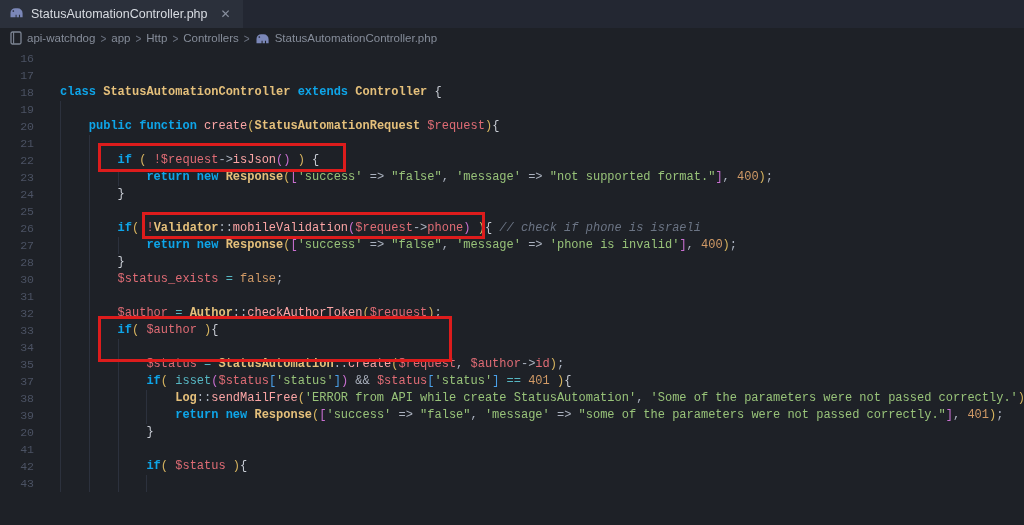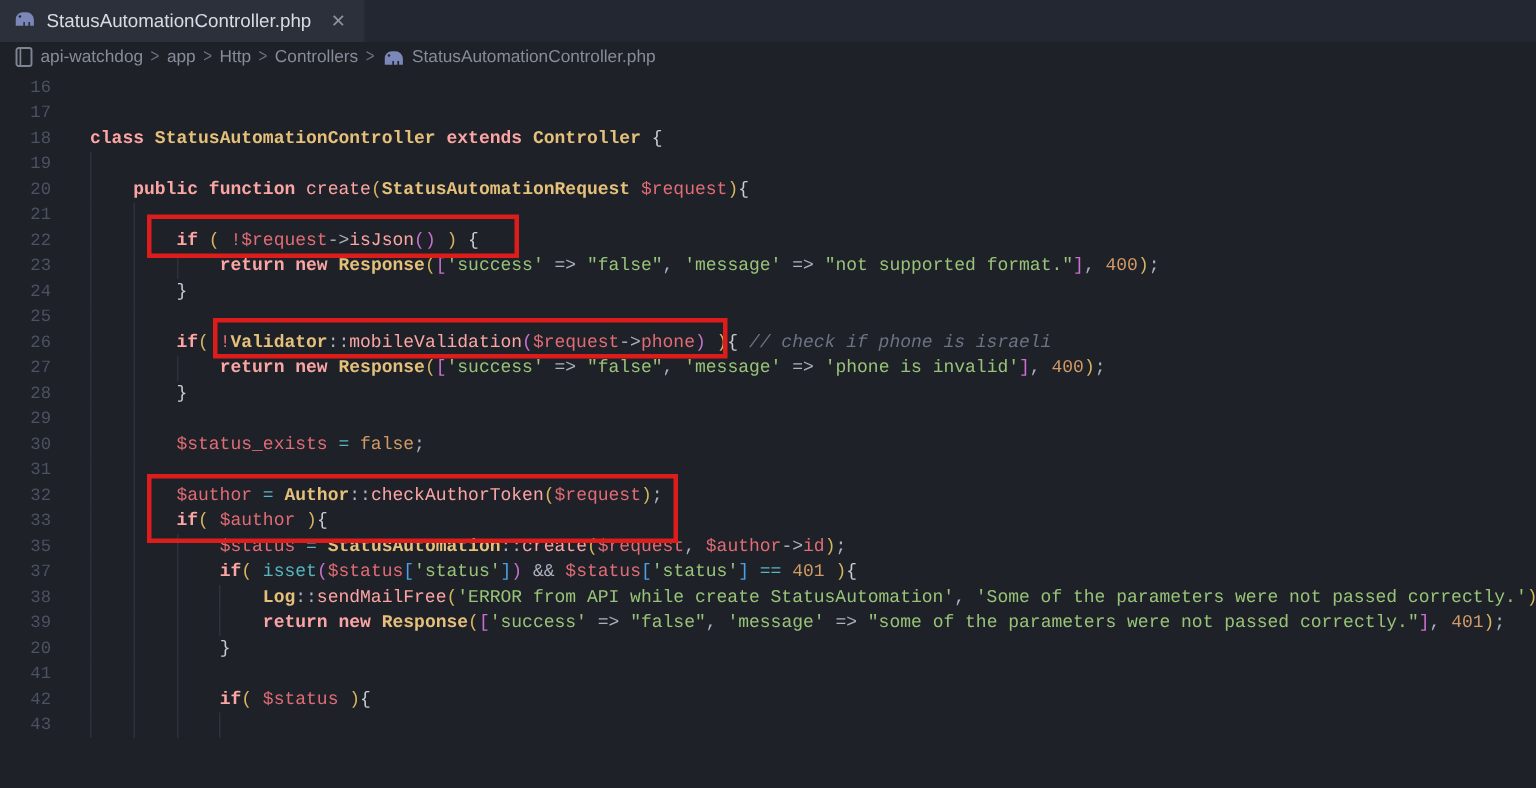--- a/index.html
+++ b/index.html
@@ -20,21 +20,21 @@
 
   
   .editor { position:relative; height:477px; background:#1e2127; padding-top:2px;
             font-family:Liberation Mono, monospace; font-size:12px; }
   .row { display:flex; height:17px; line-height:17px; }
   .gutter { flex:0 0 60px; padding-right:26px; text-align:right; color:#4b5263;
             font-size:11.5px; user-select:none; }
   .code { position:relative; white-space:pre; flex:1; color:#abb2bf; }
   .guide { position:absolute; top:0; bottom:0; width:0; border-left:1px solid #2c313d; }
 
-  .tk-kw  { color:#fca5a5; font-weight:bold; }
+  .tk-kw  { color:#0ea5e9; font-weight:bold; }
   .tk-cls { color:#e5c07b; font-weight:bold; }
   .tk-fn  { color:#fca5a5; }
   .tk-cyn { color:#56b6c2; }
   .tk-var { color:#e06c75; }
   .tk-str { color:#98c379; }
   .tk-num { color:#d19a66; }
   .tk-cmt { color:#6b7484; font-style:italic; }
   .tk-pln { color:#abb2bf; }
   .tk-br  { color:#c8ccd4; }
   .tk-b1  { color:#d7b45f; }
@@ -133,38 +133,38 @@
     </div>
     <div class="row">
       <span class="gutter">27</span>
       <span class="code"><i class="guide" style="left: 0ch;"></i><i class="guide" style="left: 4ch;"></i><i class="guide" style="left: 8ch;"></i><span class="tk-pln">            </span><span class="tk-kw">return</span><span class="tk-pln"> </span><span class="tk-kw">new</span><span class="tk-pln"> </span><span class="tk-cls">Response</span><span class="tk-b1">(</span><span class="tk-b2">[</span><span class="tk-str">'success'</span><span class="tk-pln"> =&gt; </span><span class="tk-str">"false"</span><span class="tk-pln">, </span><span class="tk-str">'message'</span><span class="tk-pln"> =&gt; </span><span class="tk-str">'phone is invalid'</span><span class="tk-b2">]</span><span class="tk-pln">, </span><span class="tk-num">400</span><span class="tk-b1">)</span><span class="tk-pln">;</span></span>
     </div>
     <div class="row">
       <span class="gutter">28</span>
       <span class="code"><i class="guide" style="left: 0ch;"></i><i class="guide" style="left: 4ch;"></i><span class="tk-pln">        </span><span class="tk-br">}</span></span>
     </div>
     <div class="row">
-      <span class="gutter">29</span>
-      <span class="code"><i class="guide" style="left: 0ch;"></i><i class="guide" style="left: 4ch;"></i></span>
-    </div>
-    <div class="row">
       <span class="gutter">30</span>
       <span class="code"><i class="guide" style="left: 0ch;"></i><i class="guide" style="left: 4ch;"></i><span class="tk-pln">        </span><span class="tk-var">$status_exists</span><span class="tk-pln"> </span><span class="tk-cyn">=</span><span class="tk-pln"> </span><span class="tk-num">false</span><span class="tk-pln">;</span></span>
     </div>
     <div class="row">
       <span class="gutter">31</span>
       <span class="code"><i class="guide" style="left: 0ch;"></i><i class="guide" style="left: 4ch;"></i></span>
     </div>
     <div class="row">
       <span class="gutter">32</span>
       <span class="code"><i class="guide" style="left: 0ch;"></i><i class="guide" style="left: 4ch;"></i><span class="tk-pln">        </span><span class="tk-var">$author</span><span class="tk-pln"> </span><span class="tk-cyn">=</span><span class="tk-pln"> </span><span class="tk-cls">Author</span><span class="tk-pln">::</span><span class="tk-fn">checkAuthorToken</span><span class="tk-b1">(</span><span class="tk-var">$request</span><span class="tk-b1">)</span><span class="tk-pln">;</span></span>
     </div>
     <div class="row">
       <span class="gutter">33</span>
       <span class="code"><i class="guide" style="left: 0ch;"></i><i class="guide" style="left: 4ch;"></i><span class="tk-pln">        </span><span class="tk-kw">if</span><span class="tk-b1">(</span><span class="tk-pln"> </span><span class="tk-var">$author</span><span class="tk-pln"> </span><span class="tk-b1">)</span><span class="tk-br">{</span></span>
+    </div>
+    <div class="row">
+      <span class="gutter">34</span>
+      <span class="code"><i class="guide" style="left: 0ch;"></i><i class="guide" style="left: 4ch;"></i><i class="guide" style="left: 8ch;"></i></span>
     </div>
     <div class="row">
       <span class="gutter">35</span>
       <span class="code"><i class="guide" style="left: 0ch;"></i><i class="guide" style="left: 4ch;"></i><i class="guide" style="left: 8ch;"></i><span class="tk-pln">            </span><span class="tk-var">$status</span><span class="tk-pln"> </span><span class="tk-cyn">=</span><span class="tk-pln"> </span><span class="tk-cls">StatusAutomation</span><span class="tk-pln">::</span><span class="tk-fn">create</span><span class="tk-b1">(</span><span class="tk-var">$request</span><span class="tk-pln">, </span><span class="tk-var">$author</span><span class="tk-pln">-&gt;</span><span class="tk-var">id</span><span class="tk-b1">)</span><span class="tk-pln">;</span></span>
     </div>
     <div class="row">
       <span class="gutter">37</span>
       <span class="code"><i class="guide" style="left: 0ch;"></i><i class="guide" style="left: 4ch;"></i><i class="guide" style="left: 8ch;"></i><span class="tk-pln">            </span><span class="tk-kw">if</span><span class="tk-b1">(</span><span class="tk-pln"> </span><span class="tk-cyn">isset</span><span class="tk-b2">(</span><span class="tk-var">$status</span><span class="tk-b3">[</span><span class="tk-str">'status'</span><span class="tk-b3">]</span><span class="tk-b2">)</span><span class="tk-pln"> &amp;&amp; </span><span class="tk-var">$status</span><span class="tk-b3">[</span><span class="tk-str">'status'</span><span class="tk-b3">]</span><span class="tk-pln"> </span><span class="tk-cyn">==</span><span class="tk-pln"> </span><span class="tk-num">401</span><span class="tk-pln"> </span><span class="tk-b1">)</span><span class="tk-br">{</span></span>
     </div>
     <div class="row">

